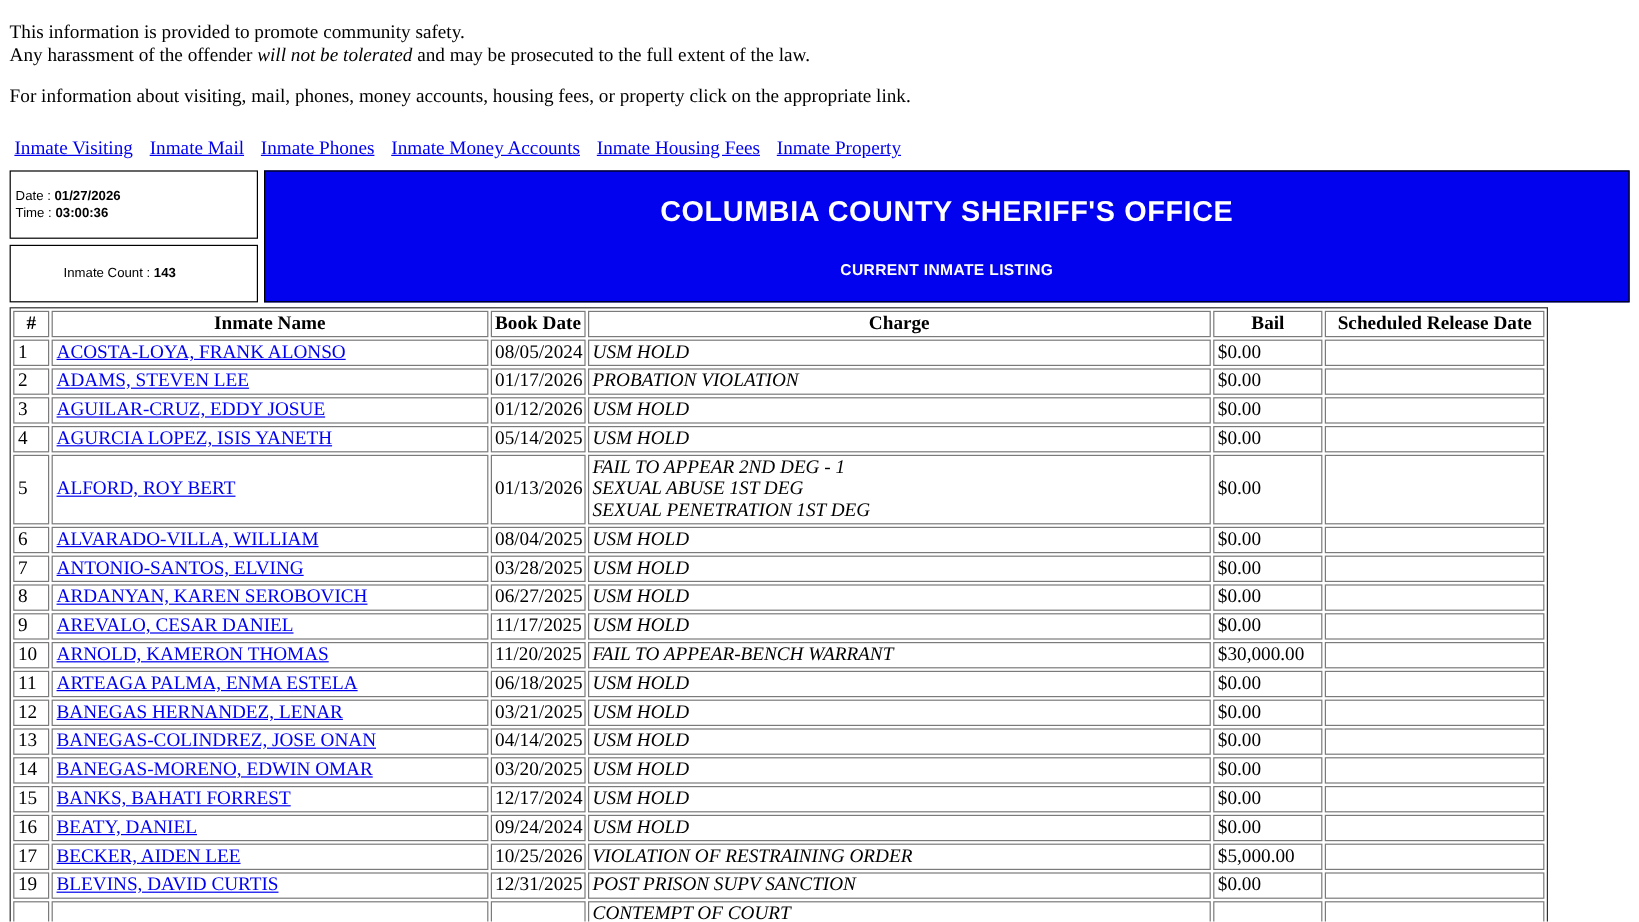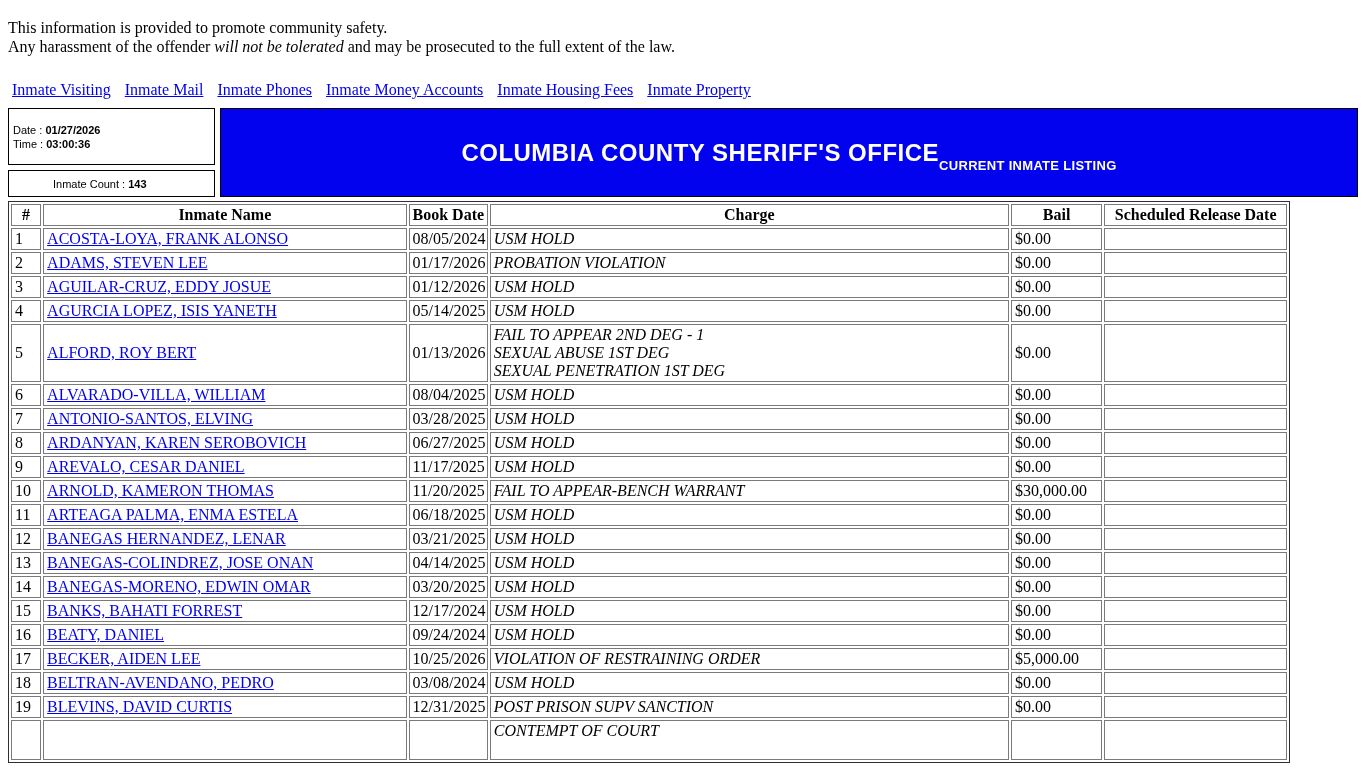--- a/index.html
+++ b/index.html
@@ -22,41 +22,41 @@
   
   .links-row { margin-top: 24px; padding-left: 4px; line-height: 19px; }
   .links-row a {
     color: var(--link-blue, #0000EE);
     text-decoration: underline;
     margin-right: 14px;
     cursor: pointer;
   }
 
   
-  .header-section { margin-top: 9px; display: flex; gap: 5px; height: 89px; }
+  .header-section { margin-top: 9px; display: flex; gap: 5px; height: 110px; }
   .header-left { width: 207px; display: flex; flex-direction: column; gap: 5px; }
   .meta-box {
     border: 1px solid #000000;
     background: #ffffff;
     font-family: "Liberation Sans", sans-serif;
     font-size: 11px;
     line-height: 14px;
     padding: 2px 4px;
   }
   .datetime-box { height: 57px; display: flex; flex-direction: column; justify-content: center; }
   .count-box { flex: 1; display: flex; align-items: center; padding-left: 44px; }
   .meta-box b { font-weight: bold; }
 
   .banner {
     flex: 1;
     background: var(--banner-bg, #0000EE);
     border: 1px solid #000000;
     color: #ffffff;
     font-family: "Liberation Sans", sans-serif;
-    display: flex; flex-direction: row; align-items: center; justify-content: center;
+    display: flex; flex-direction: column; align-items: center; justify-content: center;
   }
   .banner-title { font-size: 24px; font-weight: bold; letter-spacing: 0.5px; }
   .banner-subtitle { font-size: 13px; font-weight: bold; margin-top: 26px; letter-spacing: 0.3px; }
 
   
   table.inmate-table {
     margin-top: 4px;
     width: 1282px;
     table-layout: fixed;
     border-collapse: separate;
@@ -89,20 +89,21 @@
 </head>
 <body>
 
 <div class="page">
 
   <div class="notice">
     <div class="notice-bold">This information is provided to promote community safety.</div>
     <div><span>Any harassment of the offender </span><i>will not be tolerated</i><span> and may be prosecuted to the full extent of the law.</span></div>
   </div>
 
+  <div class="info-line">For information about visiting, mail, phones, money accounts, housing fees, or property click on the appropriate link.</div>
 
   <div class="links-row"><a href="#">Inmate Visiting</a><a href="#">Inmate Mail</a><a href="#">Inmate Phones</a><a href="#">Inmate Money Accounts</a><a href="#">Inmate Housing Fees</a><a href="#">Inmate Property</a></div>
 
   <div class="header-section">
     <div class="header-left">
       <div class="meta-box datetime-box">
         <div><span>Date :</span> <b>01/27/2026</b></div>
         <div><span>Time :</span> <b>03:00:36</b></div>
       </div>
       <div class="meta-box count-box">
@@ -301,30 +302,20 @@
           <td>17</td>
           <td><a class="inmate-link" href="#">BECKER, AIDEN LEE</a></td>
           <td>10/25/2026</td>
           <td class="charge-cell">
             <div class="charge-line">VIOLATION OF RESTRAINING ORDER</div>
           </td>
           <td>$5,000.00</td>
           <td></td>
         </tr>
         <tr>
-          <td>18</td>
-          <td><a class="inmate-link" href="#">BELTRAN-AVENDANO, PEDRO</a></td>
-          <td>03/08/2024</td>
-          <td class="charge-cell">
-            <div class="charge-line">USM HOLD</div>
-          </td>
-          <td>$0.00</td>
-          <td></td>
-        </tr>
-        <tr>
           <td>19</td>
           <td><a class="inmate-link" href="#">BLEVINS, DAVID CURTIS</a></td>
           <td>12/31/2025</td>
           <td class="charge-cell">
             <div class="charge-line">POST PRISON SUPV SANCTION</div>
           </td>
           <td>$0.00</td>
           <td></td>
         </tr>
         <tr class="row-cut">

